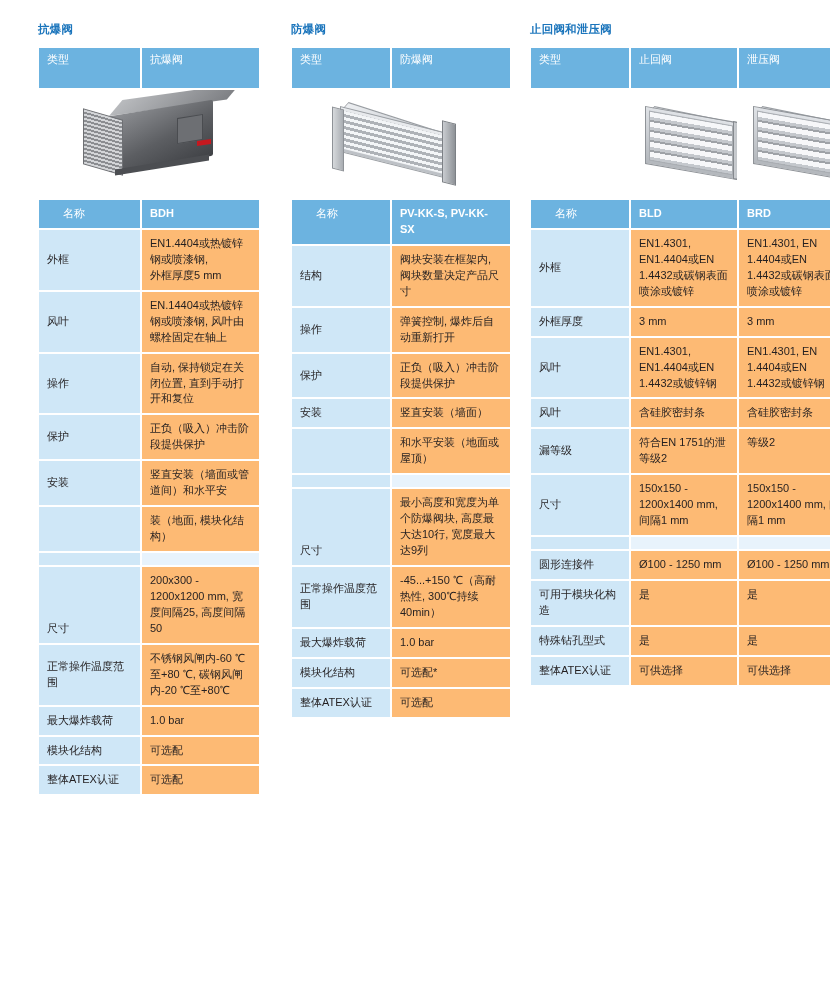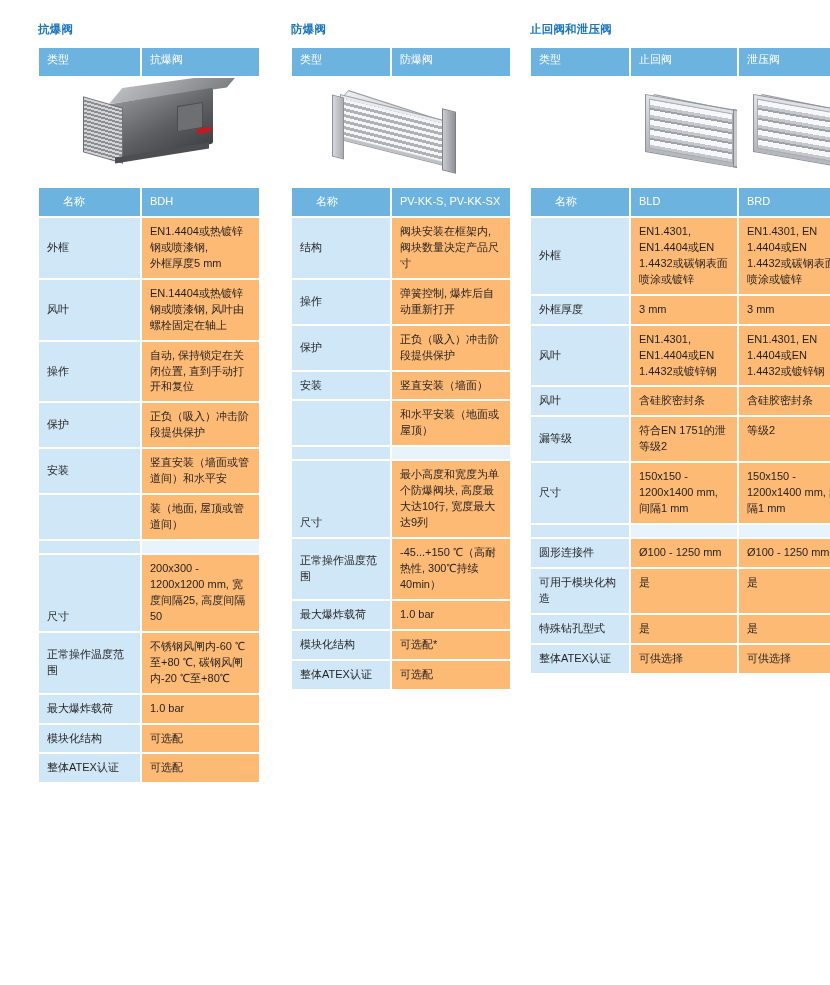--- a/index.html
+++ b/index.html
@@ -56,31 +56,31 @@
     font-weight: normal;
     text-align: left;
     line-height: 1.45;
   }
   .hdr td {
     background: #6cb3e0;
     color: #ffffff;
     font-size: 11px;
     height: 16px;
     padding-top: 4px;
-    padding-bottom: 8px;
+    padding-bottom: 20px;
   }
   .imgrow td {
     background: #ffffff;
     padding: 0;
     height: 108px;
   }
   .namerow td {
     background: #6cb3e0;
     color: #ffffff;
-    font-weight: normal;
+    font-weight: bold;
     font-size: 11px;
     vertical-align: top;
   }
   .namerow td.lbl {
     font-weight: normal;
     padding-left: 24px;
   }
   .lbl {
     background: #cfe7f7;
     vertical-align: middle;
@@ -330,21 +330,21 @@
         <tr>
           <td class="lbl">保护</td>
           <td class="val">正负（吸入）冲击阶段提供保护</td>
         </tr>
         <tr>
           <td class="lbl">安装</td>
           <td class="val">竖直安装（墙面或管道间）和水平安</td>
         </tr>
         <tr>
           <td class="blank"></td>
-          <td class="val">装（地面, 屋顶或管道间）</td>
+          <td class="val">装（地面, 模块化结构）</td>
         </tr>
         <tr>
           <td class="blank"></td>
           <td class="blankv"></td>
         </tr>
         <tr>
           <td class="lbl" style="vertical-align:bottom">尺寸</td>
           <td class="val">200x300 - 1200x1200 mm, 宽度间隔25, 高度间隔50</td>
         </tr>
         <tr>

